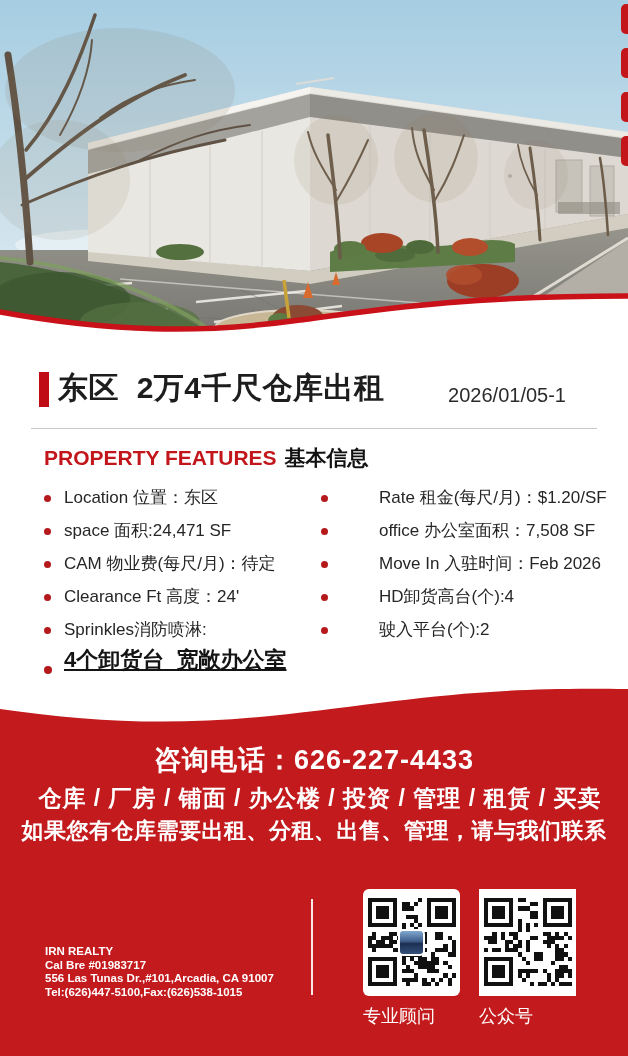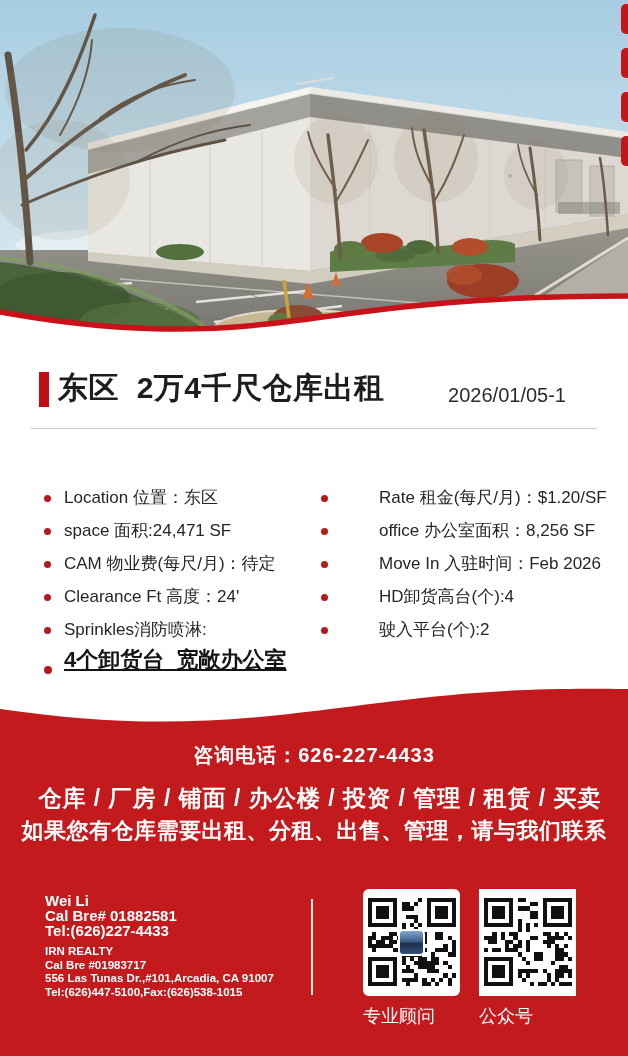--- a/index.html
+++ b/index.html
@@ -23,21 +23,21 @@
   
   .feat-row{position:absolute;display:flex;align-items:flex-start;font-size:17px;color:#262626;line-height:24px;}
   .feat-row .dot{flex:0 0 auto;width:7px;height:7px;border-radius:50%;background:#b5191c;margin:9px 13px 0 0;}
   .col-l{left:44px;width:272px;}
   .col-r{left:321px;width:290px;gap:38px;}
   .feat-hl{position:absolute;left:44px;top:646px;display:flex;align-items:flex-end;
            font-size:22px;font-weight:800;color:#141414;line-height:28px;white-space:pre;text-decoration:underline;}
   .feat-hl .dot{flex:0 0 auto;width:8px;height:8px;border-radius:50%;background:#b5191c;margin:10px 12px 0 0;}
   
   .cta{position:absolute;left:0;width:628px;text-align:center;color:#ffffff;font-weight:800;}
-  .cta-phone{top:742px;font-size:20px;letter-spacing:1px;}
+  .cta-phone{top:742px;font-size:27px;letter-spacing:1px;}
   .cta-services{top:783px;font-size:23px;letter-spacing:1px;padding-left:6px;}
   .cta-pitch{top:816px;font-size:22px;letter-spacing:0.5px;}
   
   .agent{position:absolute;left:45px;top:893px;color:#fff;font-size:15px;line-height:15px;font-weight:600;}
   .company{position:absolute;left:45px;top:945px;color:#fff;font-size:11.5px;line-height:13.5px;font-weight:600;}
   .v-div{position:absolute;left:311px;top:899px;width:1.5px;height:96px;background:rgba(255,255,255,0.9);}
   .qr{position:absolute;top:889px;width:97px;height:107px;background:#ffffff;}
   .qr1{left:363px;border-radius:6px;}
   .qr2{left:479px;}
   .qr-grid{position:absolute;left:4.5px;top:9px;width:88px;height:88px;}
@@ -155,20 +155,23 @@
   <svg class="wave1" viewBox="0 0 628 102">
     <path d="M0,54 C110,74 200,76 300,62 C390,50 470,38 628,38 L628,102 L0,102 Z" fill="#ffffff"></path>
     <path d="M0,54 C110,74 200,76 300,62 C390,50 470,38 628,38" fill="none" stroke="#c81118" stroke-width="5.5" stroke-linecap="round"></path>
   </svg>
 
   <div class="title-bar"></div>
   <h1 class="page-title">东区  2万4千尺仓库出租</h1>
   <div class="date-code">2026/01/05-1</div>
   <div class="hr"></div>
 
+  <h2 class="features-heading">
+    <span class="red">PROPERTY FEATURES</span><span>基本信息</span>
+  </h2>
 
   <div class="feat-row col-l" style="top:486px">
     <span class="dot"></span>
     <span>Location 位置：东区</span>
   </div>
   <div class="feat-row col-l" style="top:519px">
     <span class="dot"></span>
     <span>space 面积:24,471 SF</span>
   </div>
   <div class="feat-row col-l" style="top:552px">
@@ -183,21 +186,21 @@
     <span class="dot"></span>
     <span>Sprinkles消防喷淋:</span>
   </div>
 
   <div class="feat-row col-r" style="top:486px">
     <span class="dot"></span>
     <span>Rate 租金(每尺/月)：$1.20/SF</span>
   </div>
   <div class="feat-row col-r" style="top:519px">
     <span class="dot"></span>
-    <span>office 办公室面积：8,256 SF</span>
+    <span>office 办公室面积：7,508 SF</span>
   </div>
   <div class="feat-row col-r" style="top:552px">
     <span class="dot"></span>
     <span>Move In 入驻时间：Feb 2026</span>
   </div>
   <div class="feat-row col-r" style="top:585px">
     <span class="dot"></span>
     <span>HD卸货高台(个):4</span>
   </div>
   <div class="feat-row col-r" style="top:618px">
@@ -212,25 +215,20 @@
 
   <svg class="wave2" viewBox="0 0 628 92">
     <path d="M0,41 C90,54 170,58 270,48 C400,34 470,18 628,21 L628,92 L0,92 Z" fill="#c31a1d"></path>
   </svg>
   <div class="red-block"></div>
 
   <div class="cta cta-phone">咨询电话：626-227-4433</div>
   <div class="cta cta-services">仓库 / 厂房 / 铺面 / 办公楼 / 投资 / 管理 / 租赁 / 买卖</div>
   <div class="cta cta-pitch">如果您有仓库需要出租、分租、出售、管理，请与我们联系</div>
 
-  <div class="agent">
-    <div>Wei Li</div>
-    <div>Cal Bre# 01882581</div>
-    <div>Tel:(626)227-4433</div>
-  </div>
   <div class="company">
     <div>IRN REALTY</div>
     <div>Cal Bre #01983717</div>
     <div>556 Las Tunas Dr.,#101,Arcadia, CA 91007</div>
     <div>Tel:(626)447-5100,Fax:(626)538-1015</div>
   </div>
   <div class="v-div"></div>
 
   <div class="qr qr1">
     <div class="qr-grid"><svg xmlns="http://www.w3.org/2000/svg" viewBox="0 0 21 21" width="88" height="88" shape-rendering="crispEdges">

